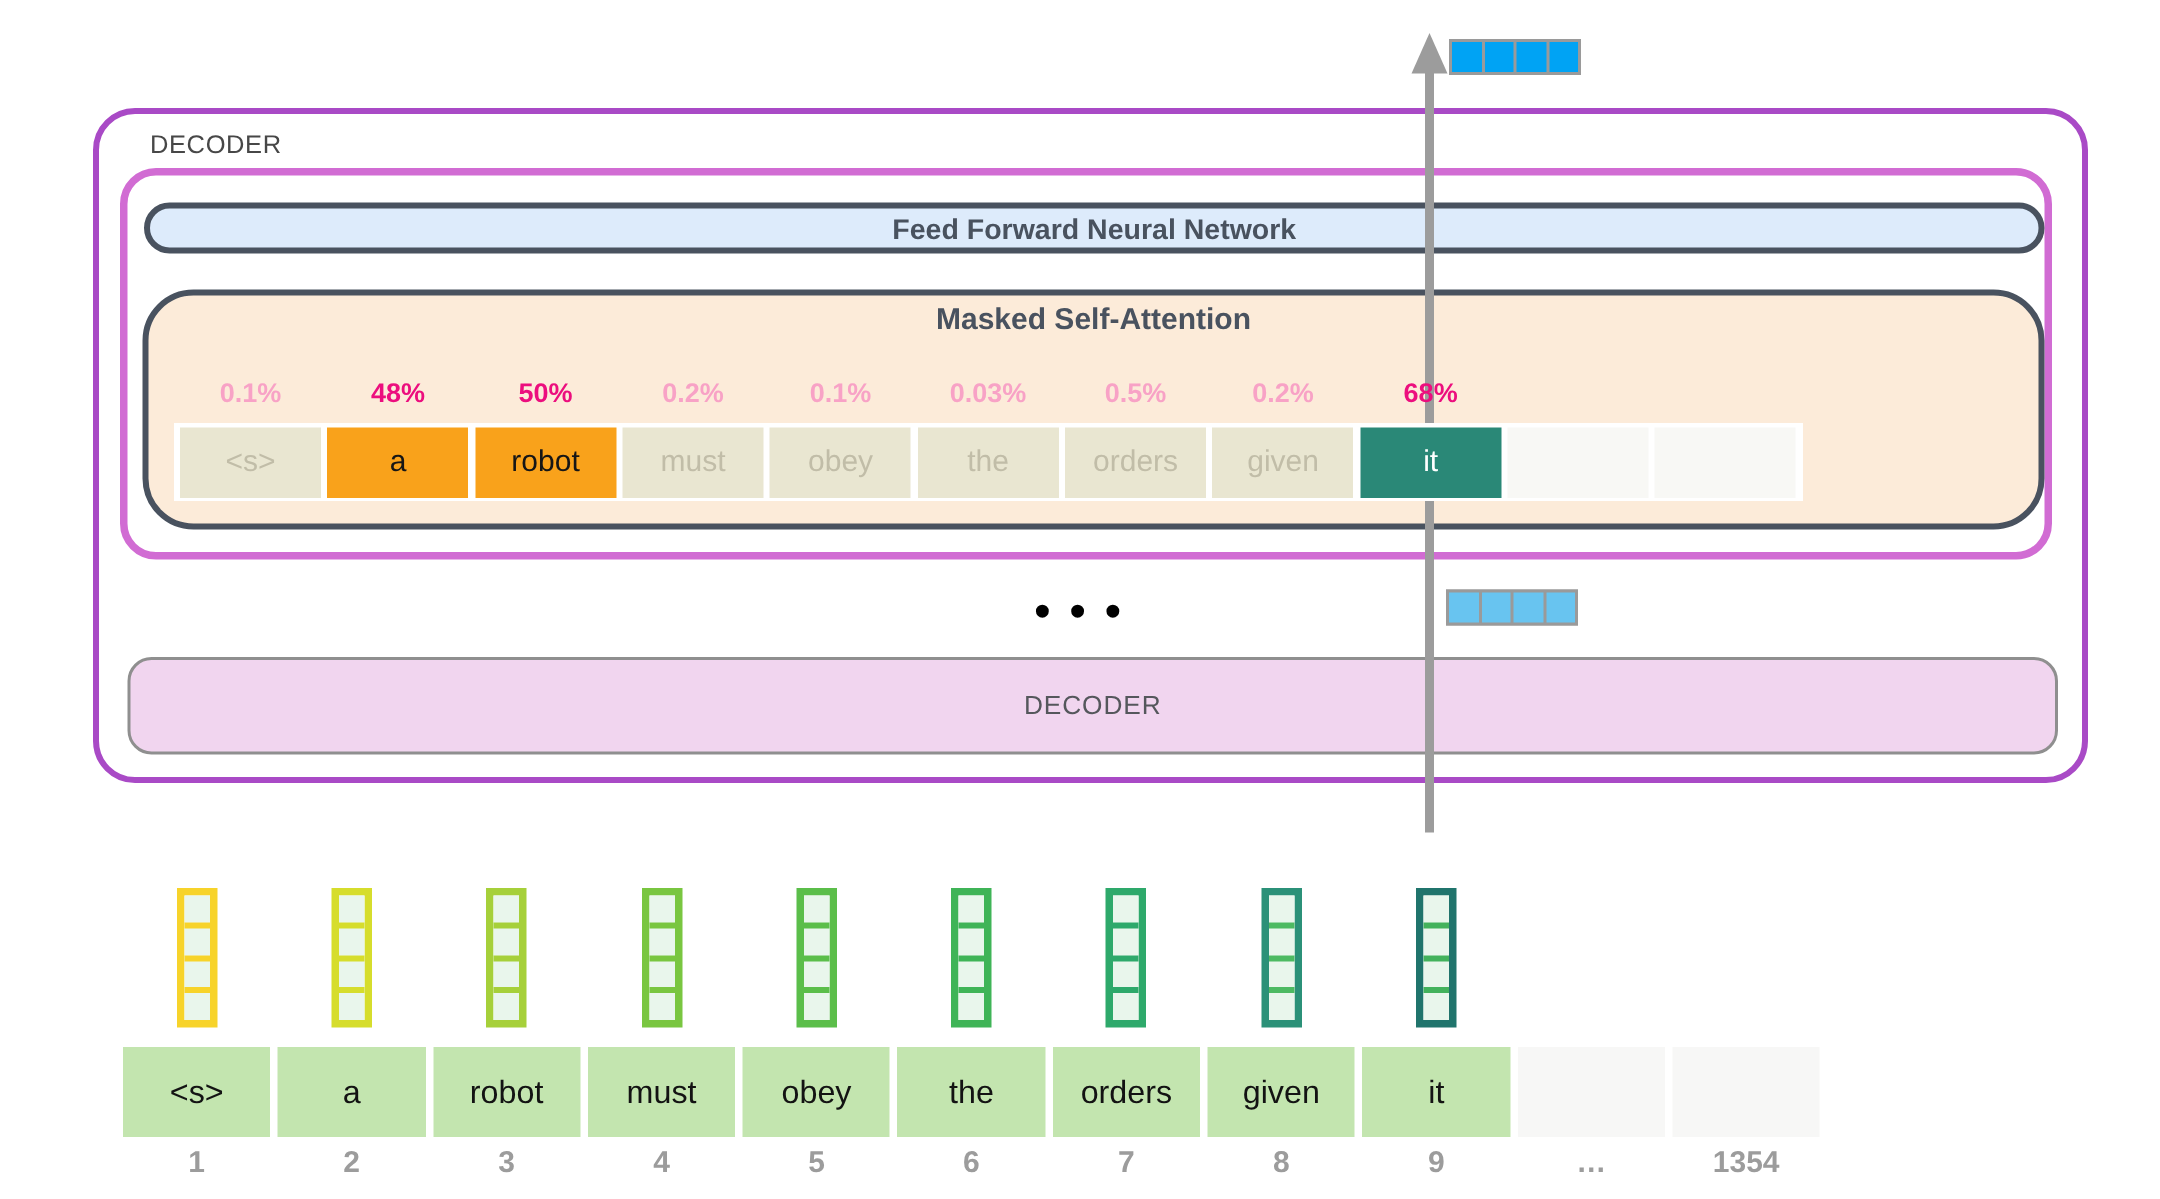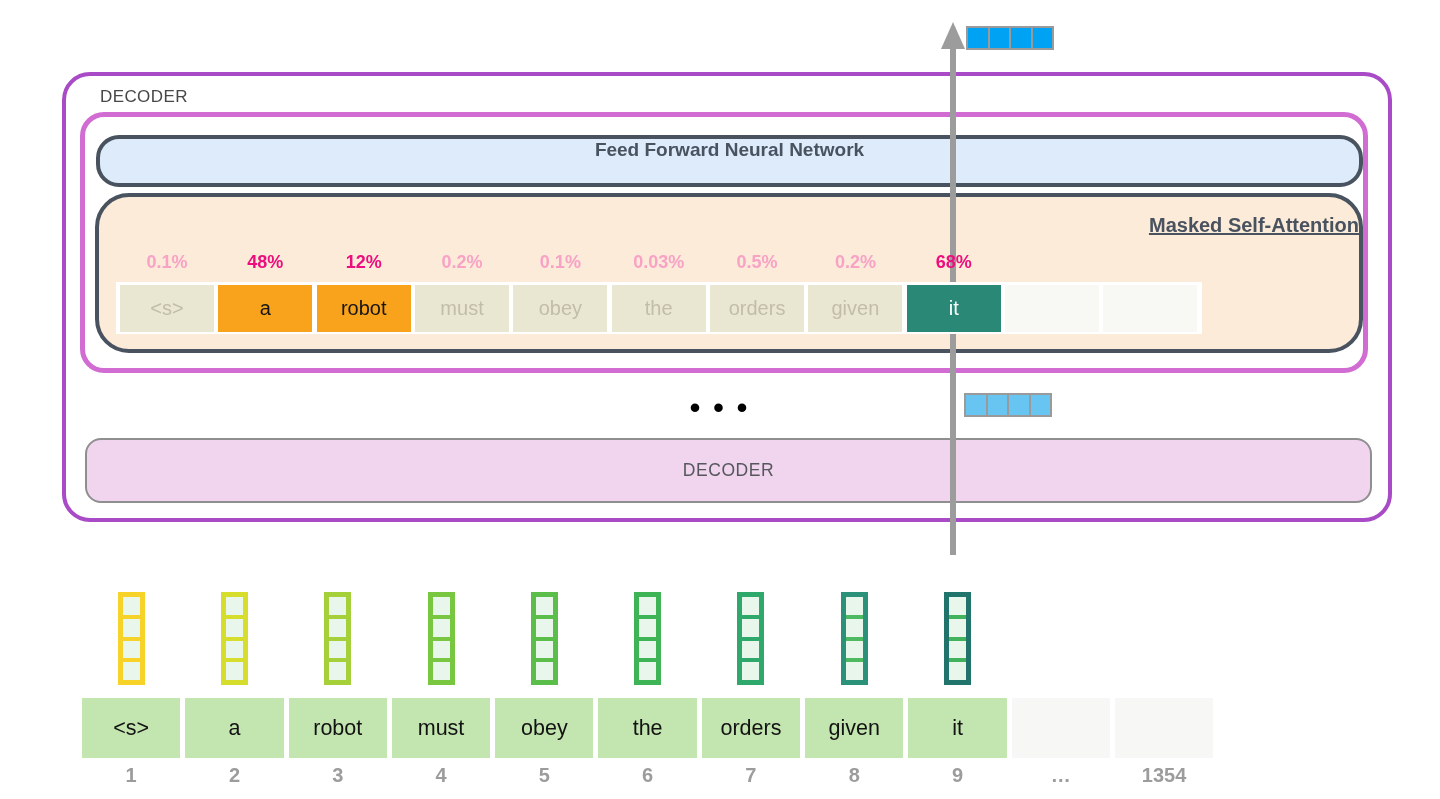--- a/index.html
+++ b/index.html
@@ -11,28 +11,28 @@
   .arrow-line{left:950px;top:47px;width:6px;height:508px;background:var(--arrow,#9C9C9C);z-index:5;}
   .arrow-head{left:941px;top:22px;width:0;height:0;border-left:12px solid transparent;
               border-right:12px solid transparent;border-bottom:27px solid var(--arrow,#9C9C9C);z-index:5;}
 
   
   .outer-box{left:62px;top:72px;width:1330px;height:450px;border:4.5px solid var(--purple,#A94AC6);
              border-radius:28px;z-index:1;box-sizing:border-box;}
   .outer-label{position:absolute;left:34px;top:11px;font-size:17px;color:#474747;letter-spacing:.4px;}
   .inner-box{left:80px;top:112px;width:1288px;height:261px;border:5.5px solid var(--orchid,#D16CD3);
              border-radius:24px;z-index:2;box-sizing:border-box;}
-  .ffnn-bar{left:96px;top:135px;width:1267px;height:52px;background:var(--ffnn-fill,#DDEBFB);
-            border:4px solid var(--slate,#49525F);border-radius:23px;display:flex;align-items:flex-start;
+  .ffnn-bar{left:96px;top:135px;width:1267px;height:34px;background:var(--ffnn-fill,#DDEBFB);
+            border:4px solid var(--slate,#49525F);border-radius:23px;display:flex;align-items:flex-end;
             justify-content:center;z-index:3;box-sizing:border-box;}
   .ffnn-bar span{font-weight:bold;font-size:19px;color:var(--slate,#49525F);}
   .attn-box{left:95px;top:193px;width:1268px;height:160px;background:var(--peach,#FCEBD9);
             border:4px solid var(--slate,#49525F);border-radius:34px;z-index:3;box-sizing:border-box;}
-  .attn-title{position:absolute;top:17px;left:0;width:100%;text-align:right;font-weight:bold;
-              font-size:20px;color:var(--slate,#49525F);text-decoration:underline;}
+  .attn-title{position:absolute;top:5px;left:0;width:100%;text-align:center;font-weight:bold;
+              font-size:20px;color:var(--slate,#49525F);}
 
   
   .pct-row{left:120px;top:252px;display:flex;gap:4.35px;z-index:7;}
   .pct{width:94px;text-align:center;font-weight:bold;font-size:18px;}
   .pct-weak{color:var(--pink-light,#F8A2C6);}
   .pct-strong{color:var(--pink-strong,#EC0E7E);}
   .attn-strip{left:116px;top:282px;width:1086px;height:52px;background:#FFFFFF;z-index:6;}
   .attn-row{left:120px;top:284.5px;display:flex;gap:4.35px;z-index:7;}
   .acell{width:94px;height:47px;display:flex;align-items:center;justify-content:center;font-size:20px;}
   .acell.masked{background:var(--masked-fill,#E9E6D1);color:var(--masked-text,#C1BDA8);}
@@ -86,21 +86,21 @@
     <span>Feed Forward Neural Network</span>
   </div>
 
   <div class="abs attn-box">
     <div class="attn-title">Masked Self-Attention</div>
   </div>
 
   <div class="abs pct-row" id="pct-row">
       <span class="pct pct-weak">0.1%</span>
       <span class="pct pct-strong">48%</span>
-      <span class="pct pct-strong">12%</span>
+      <span class="pct pct-strong">50%</span>
       <span class="pct pct-weak">0.2%</span>
       <span class="pct pct-weak">0.1%</span>
       <span class="pct pct-weak">0.03%</span>
       <span class="pct pct-weak">0.5%</span>
       <span class="pct pct-weak">0.2%</span>
       <span class="pct pct-strong">68%</span>
       <span class="pct "></span>
       <span class="pct "></span>
     </div>
   <div class="abs attn-strip"></div>

